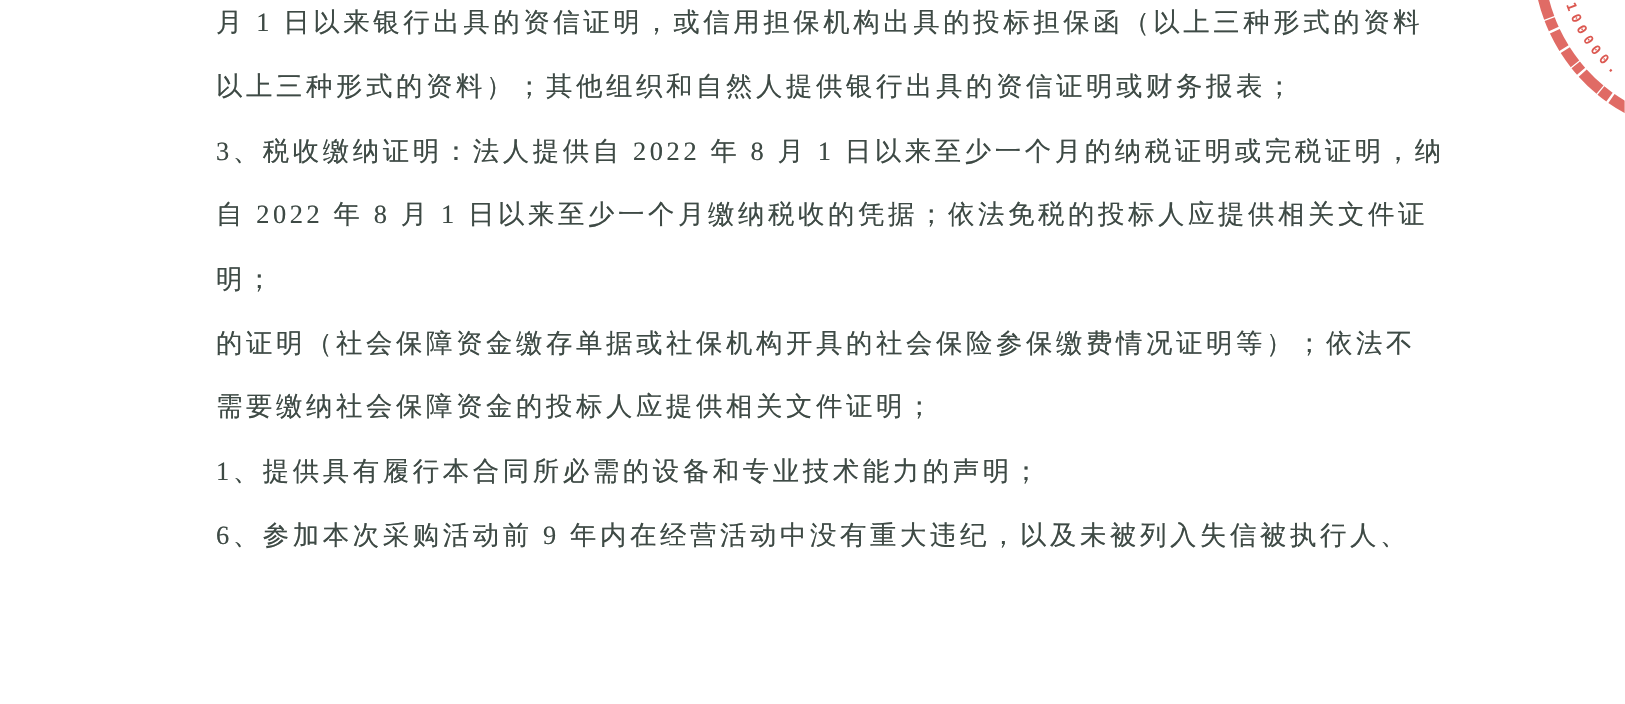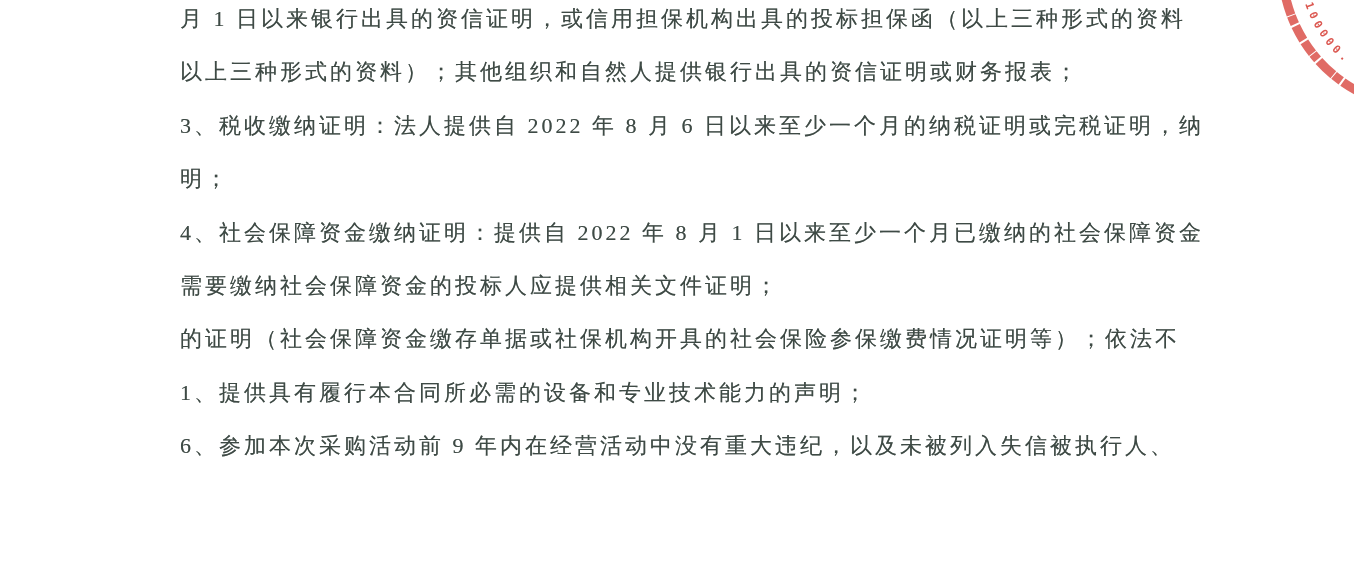--- a/index.html
+++ b/index.html
@@ -47,25 +47,25 @@
   }
 </style>
 </head>
 <body>
 
 <div class="page">
 
   <div class="text-block">
     <p class="line">月 1 日以来银行出具的资信证明，或信用担保机构出具的投标担保函（以上三种形式的资料</p>
     <p class="line">以上三种形式的资料）；其他组织和自然人提供银行出具的资信证明或财务报表；</p>
-    <p class="line">3、税收缴纳证明：法人提供自 2022 年 8 月 6 日以来至少一个月的纳税证明或完税证明，纳</p>
+    <p class="line">3、税收缴纳证明：法人提供自 2022 年 8 月 1 日以来至少一个月的纳税证明或完税证明，纳</p>
+    <p class="line">自 2022 年 8 月 1 日以来至少一个月缴纳税收的凭据；依法免税的投标人应提供相关文件证</p>
     <p class="line">明；</p>
-    <p class="line">4、社会保障资金缴纳证明：提供自 2022 年 8 月 1 日以来至少一个月已缴纳的社会保障资金</p>
+    <p class="line">的证明（社会保障资金缴存单据或社保机构开具的社会保险参保缴费情况证明等）；依法不</p>
     <p class="line">需要缴纳社会保障资金的投标人应提供相关文件证明；</p>
-    <p class="line">的证明（社会保障资金缴存单据或社保机构开具的社会保险参保缴费情况证明等）；依法不</p>
     <p class="line">1、提供具有履行本合同所必需的设备和专业技术能力的声明；</p>
     <p class="line">6、参加本次采购活动前 9 年内在经营活动中没有重大违纪，以及未被列入失信被执行人、</p>
   </div>
 
   <svg class="stamp" width="84" height="130" viewBox="0 0 84 130" aria-hidden="true">
 
     <circle cx="155" cy="-35" r="143" fill="none" stroke-width="9" opacity="0.8" stroke-dasharray="16 2 9 1 20 2 7 1 14 2" stroke="#d8463e"></circle>
 
     <path id="sealTextPath" d="M 34 0 A 126 126 0 0 0 84 69" fill="none"></path>
     <text font-size="11" letter-spacing="4" opacity="0.9" fill="#d8463e">

